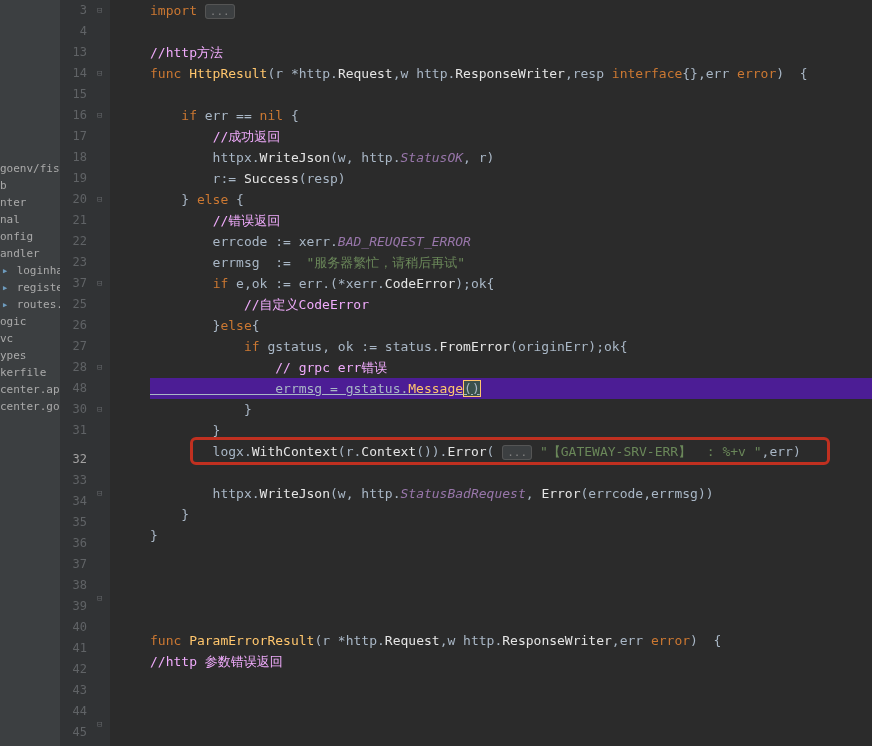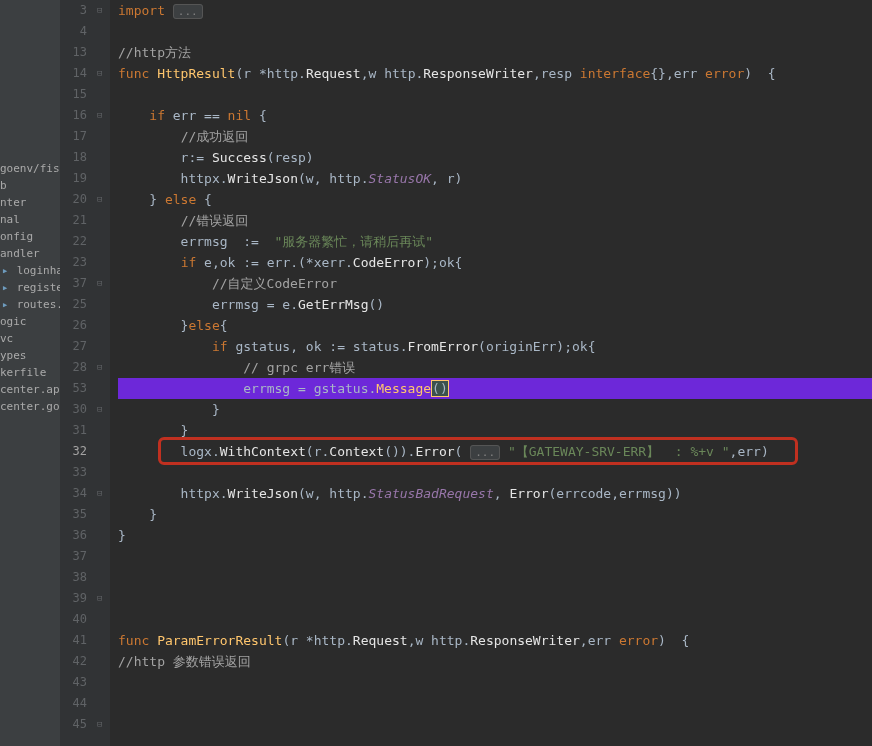--- a/index.html
+++ b/index.html
@@ -48,61 +48,64 @@
       padding-right: 8px;
       font-size: 12px;
       flex-shrink: 0;
     }
     .gutter .ln {
       height: 21px;
       line-height: 21px;
     }
     .gutter .ln.current {
       color: #a4a3a3;
+      margin-top: 8px;
     }
     .fold-gutter {
       width: 15px;
       background: #313335;
       flex-shrink: 0;
       position: relative;
     }
     .fold-mark {
       position: absolute;
       left: 2px;
       font-size: 9px;
       color: #606366;
       cursor: pointer;
     }
     .code {
       flex: 1;
       padding-left: 8px;
       position: relative;
+      margin-left: 32px;
     }
     .line {
       height: 21px;
       line-height: 21px;
       white-space: pre;
       position: relative;
     }
     .line.current {
-      background: #6d28d9;
+      background: #4c1d95;
+      text-decoration: underline;
     }
     .highlight-box {
       position: absolute;
       border: 3px solid #c03020;
       border-radius: 6px;
       left: 40px;
       width: 640px;
       height: 28px;
       top: -4px;
       pointer-events: none;
     }
     .kw { color: #cc7832; }
     .str { color: #6a8759; }
-    .com { color: #a3a3a3; }
+    .com { color: #f0abfc; }
     .fn { color: #ffc66d; }
     .const { color: #9876aa; font-style: italic; }
     .op { color: #a9b7c6; }
     .ident { color: #a9b7c6; }
     .call { color: #e5e5e5; }
     .caret-bg {
       background: #3b514d;
       border: 1px solid #ffc66d;
     }
     .fold-placeholder {
@@ -150,21 +153,21 @@
       <div class="ln">19</div>
       <div class="ln">20</div>
       <div class="ln">21</div>
       <div class="ln">22</div>
       <div class="ln">23</div>
       <div class="ln">37</div>
       <div class="ln">25</div>
       <div class="ln">26</div>
       <div class="ln">27</div>
       <div class="ln">28</div>
-      <div class="ln">53</div>
+      <div class="ln">48</div>
       <div class="ln">30</div>
       <div class="ln">31</div>
       <div class="ln current">32</div>
       <div class="ln">33</div>
       <div class="ln">34</div>
       <div class="ln">35</div>
       <div class="ln">36</div>
       <div class="ln">37</div>
       <div class="ln">38</div>
       <div class="ln">39</div>
@@ -188,28 +191,28 @@
       <div class="fold-mark" style="top: 719px;">⊟</div>
     </div>
   <div class="code">
       <div class="line"><span class="kw">import</span><span class="op"> </span><span class="fold-placeholder">...</span></div>
       <div class="line"></div>
       <div class="line"><span class="com">//http方法</span></div>
       <div class="line"><span class="kw">func </span><span class="fn">HttpResult</span><span class="op">(r *</span><span class="ident">http</span><span class="op">.</span><span class="call">Request</span><span class="op">,w </span><span class="ident">http</span><span class="op">.</span><span class="call">ResponseWriter</span><span class="op">,</span><span class="ident">resp </span><span class="kw">interface</span><span class="op">{},</span><span class="ident">err </span><span class="kw">error</span><span class="op">)  {</span></div>
       <div class="line"></div>
       <div class="line"><span class="op">    </span><span class="kw">if </span><span class="ident">err </span><span class="op">== </span><span class="kw">nil</span><span class="op"> {</span></div>
       <div class="line"><span class="op">        </span><span class="com">//成功返回</span></div>
+      <div class="line"><span class="op">        httpx.</span><span class="call">WriteJson</span><span class="op">(w, http.</span><span class="const">StatusOK</span><span class="op">, r)</span></div>
       <div class="line"><span class="op">        r:= </span><span class="call">Success</span><span class="op">(resp)</span></div>
-      <div class="line"><span class="op">        httpx.</span><span class="call">WriteJson</span><span class="op">(w, http.</span><span class="const">StatusOK</span><span class="op">, r)</span></div>
       <div class="line"><span class="op">    } </span><span class="kw">else</span><span class="op"> {</span></div>
       <div class="line"><span class="op">        </span><span class="com">//错误返回</span></div>
+      <div class="line"><span class="op">        errcode := xerr.</span><span class="const">BAD_REUQEST_ERROR</span></div>
       <div class="line"><span class="op">        errmsg  :=  </span><span class="str">"服务器繁忙，请稍后再试"</span></div>
       <div class="line"><span class="op">        </span><span class="kw">if </span><span class="ident">e</span><span class="op">,</span><span class="ident">ok</span><span class="op"> := err.(*xerr.</span><span class="call">CodeError</span><span class="op">);ok{</span></div>
       <div class="line"><span class="op">            </span><span class="com">//自定义CodeError</span></div>
-      <div class="line"><span class="op">            errmsg = e.</span><span class="call">GetErrMsg</span><span class="op">()</span></div>
       <div class="line"><span class="op">        }</span><span class="kw">else</span><span class="op">{</span></div>
       <div class="line"><span class="op">            </span><span class="kw">if </span><span class="ident">gstatus</span><span class="op">, ok := status.</span><span class="call">FromError</span><span class="op">(originErr);ok{</span></div>
       <div class="line"><span class="op">                </span><span class="com">// grpc err错误</span></div>
       <div class="line current"><span class="op">                errmsg = gstatus.</span><span class="fn">Message</span><span class="caret-bg">()</span></div>
       <div class="line"><span class="op">            }</span></div>
       <div class="line"><span class="op">        }</span></div>
       <div class="line"><div class="highlight-box"></div><span class="op">        logx.</span><span class="call">WithContext</span><span class="op">(r.</span><span class="call">Context</span><span class="op">()).</span><span class="call">Error</span><span class="op">( </span><span class="fold-placeholder">...</span><span class="str"> "【GATEWAY-SRV-ERR】  : %+v "</span><span class="op">,err)</span></div>
       <div class="line"></div>
       <div class="line"><span class="op">        httpx.</span><span class="call">WriteJson</span><span class="op">(w, http.</span><span class="const">StatusBadRequest</span><span class="op">, </span><span class="call">Error</span><span class="op">(errcode,errmsg))</span></div>
       <div class="line"><span class="op">    }</span></div>

